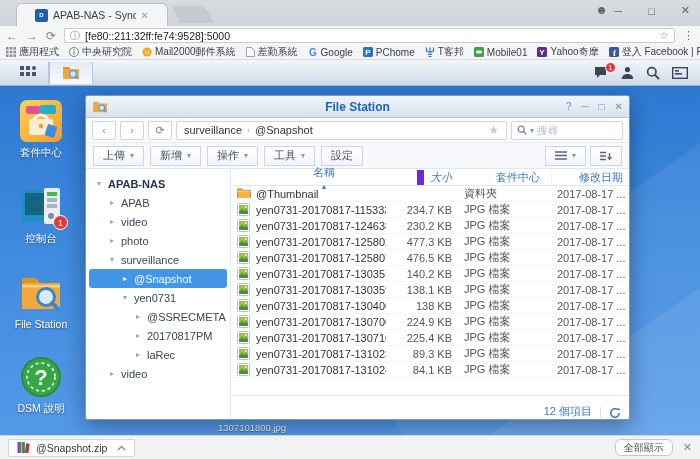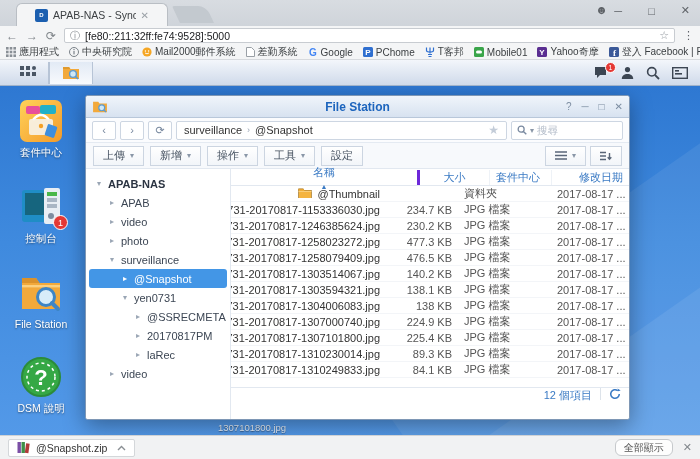--- a/index.html
+++ b/index.html
@@ -77,34 +77,34 @@
   .titem { height:19px; display:flex; align-items:center; gap:4px; padding-right:4px; margin:0 3px; border-radius:3px; cursor:pointer; color:#3c4654; white-space:nowrap; }
   .titem .arr { width:10px; text-align:center; color:#9aa6b5; font-size:8px; flex:none; }
   .titem.bold { font-weight:bold; color:#2b3442; }
   .titem.selected { background:#4396e6; color:#fff; }
   .titem.selected .arr { color:#fff; }
 
   .listpane { flex:1; display:flex; flex-direction:column; min-width:0; }
   .flhead { height:17px; display:flex; align-items:center; border-bottom:1px solid #e2e8f0; color:#3a7ac4; flex:none; }
   .flhead .hc { padding:0 6px; white-space:nowrap; overflow:hidden;flex-direction:column; }
   .hc.c-name { flex:1; display:flex; align-items:center; gap:3px; cursor:pointer; }
-  .hc.c-size { width:72px; text-align:center; border-left:3px solid #6d28d9; cursor:pointer; }
+  .hc.c-size { width:72px; text-align:left; border-left:7px solid #6d28d9; cursor:pointer;font-style:italic; }
   .hc.c-type { width:62px; border-left:1px solid #eef2f7; cursor:pointer; }
   .hc.c-date { width:78px; text-align:right; border-left:1px solid #eef2f7; cursor:pointer; }
   .sortarr { font-size:7px; color:#3a7ac4; }
   .flrows { flex:1; overflow:hidden; }
   .flrow { height:16px; display:flex; align-items:center; border-bottom:1px solid #f3f5f8; cursor:pointer; }
   .flrow .cell { padding:0 6px; white-space:nowrap; overflow:hidden; }
-  .cell.c-name { flex:1; display:flex; align-items:center; gap:5px; color:#333;justify-content:flex-end; }
+  .cell.c-name { flex:1; display:flex; align-items:center; gap:5px; color:#333; }
   .cell.c-size { width:72px; text-align:right; color:#555; }
   .cell.c-type { width:62px; color:#555; }
   .cell.c-date { width:78px; text-align:right; color:#555;margin-left:31px; }
   .fic { width:14px; height:14px; display:flex; flex:none; }
 
-  .statusbar { height:32px; border-top:1px solid #e2e8f0; display:flex; align-items:flex-start; justify-content:flex-end; gap:8px; padding:0 8px; flex:none; background:#fff; }
+  .statusbar { height:24px; border-top:1px solid #e2e8f0; display:flex; align-items:flex-end; justify-content:flex-end; gap:8px; padding:0 8px; flex:none; background:#fff; }
   .scount { color:#3a7ac4; }
   .sdiv { width:1px; height:12px; background:#dde3ea; }
   .srefresh { cursor:pointer; display:flex; }
 
   
   .dlbar { position:absolute; left:0; top:435px; width:700px; height:24px; background:#f1f2f3; border-top:1px solid #cfd2d5; display:flex; align-items:center; padding:0 8px; gap:8px; }
   .dlitem { height:18px; background:#fff; border:1px solid #d4d7da; border-radius:2px; display:flex; align-items:center; gap:6px; padding:0 8px; cursor:pointer; }
   .dlname { color:#333; font-size:10.5px; }
   .dlchev { display:flex; margin-left:4px; }
   .dl-right { margin-left:auto; display:flex; align-items:center; gap:10px; }

